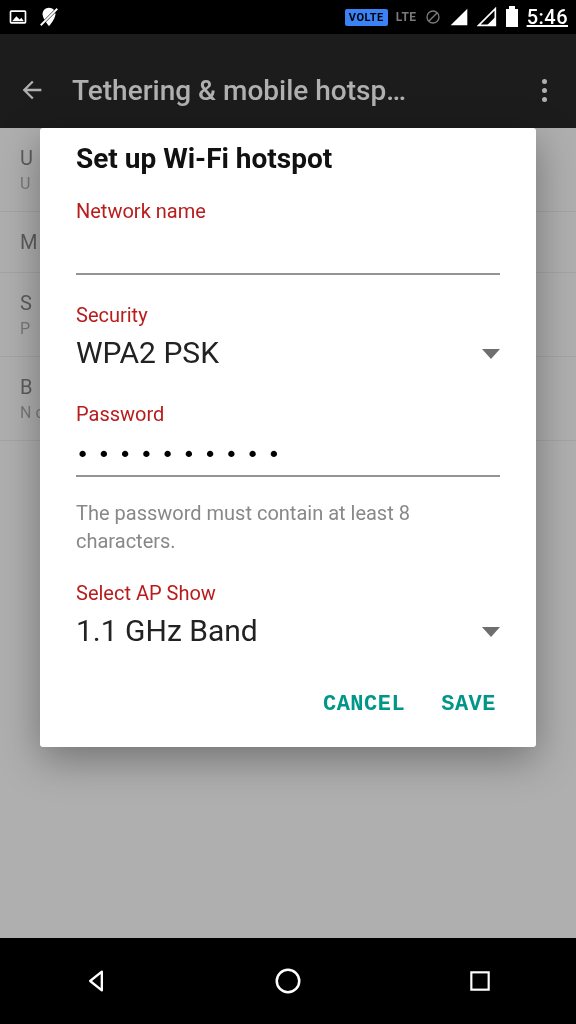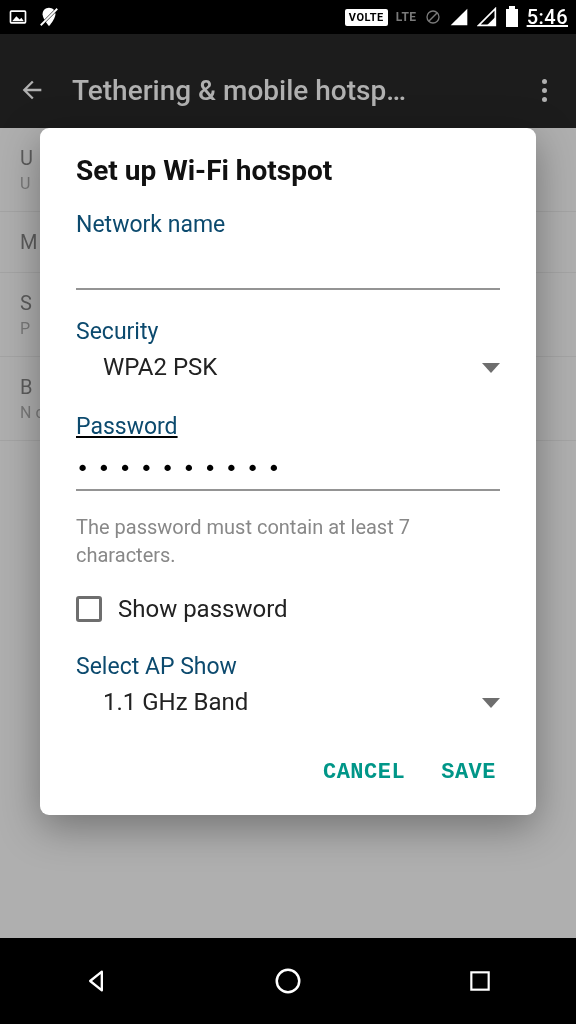--- a/index.html
+++ b/index.html
@@ -3,47 +3,47 @@
 <meta charset="utf-8">
 <style>
   * { box-sizing: border-box; margin: 0; padding: 0; }
   html, body { width: 576px; height: 1024px; overflow: hidden; font-family: Roboto, "Helvetica Neue", Arial, sans-serif; }
   body { background: #000; position: relative; }
 
   
   .status-bar { height: 34px; background: #000; color: #fff; display: flex; align-items: center; padding: 0 8px; font-size: 20px; }
   .status-left { display: flex; align-items: center; gap: 10px; }
   .status-right { margin-left: auto; display: flex; align-items: center; gap: 8px; }
-  .volte-badge { background: #ffffff; color: #000; font-weight: 700; font-size: 11px; padding: 2px 4px; border-radius: 2px; letter-spacing: 0.5px; }
+  .volte-badge { background: #3b82f6; color: #000; font-weight: 700; font-size: 11px; padding: 2px 4px; border-radius: 2px; letter-spacing: 0.5px; }
   .lte-label { color: #7a7a7a; font-size: 12px; font-weight: 700; letter-spacing: 0.5px; }
   .clock { font-weight: 500; font-size: 20px; letter-spacing: 0.5px; text-decoration: underline; }
 
   
   .app-bar { height: 112px; background: #1c1c1c; display: flex; align-items: center; padding: 0 12px; }
   .back-arrow { width: 40px; height: 40px; display: flex; align-items: center; justify-content: center; }
   .app-title { color: #b0b0b0; font-size: 28px; font-weight: 500; margin-left: 20px; flex: 1; white-space: nowrap; overflow: hidden; }
   .overflow { width: 40px; height: 40px; display: flex; flex-direction: column; align-items: center; justify-content: center; gap: 4px; }
   .overflow .dot { width: 5px; height: 5px; background: #b0b0b0; border-radius: 50%; }
 
   
   .bg-content { position: absolute; top: 128px; left: 0; right: 0; bottom: 86px; background: #f2f2f2; }
   .bg-item { border-bottom: 1px solid #d9d9d9; padding: 18px 20px; color: #3b3b3b; font-size: 20px; }
   .bg-item .sub { color: #7a7a7a; font-size: 16px; margin-top: 4px; }
   .scrim { position: absolute; top: 128px; left: 0; right: 0; bottom: 86px; background: rgba(120,120,120,0.55); }
 
   
-  .dialog { position: absolute; left: 40px; right: 40px; top: 128px; background: #fff; border-radius: 9px; box-shadow: 0 12px 40px rgba(0,0,0,0.35); padding: 26px 36px 20px 36px; }
+  .dialog { position: absolute; left: 40px; right: 40px; top: 128px; background: #fff; border-radius: 3px; box-shadow: 0 12px 40px rgba(0,0,0,0.35); padding: 14px 36px 20px 36px; }
   .dialog h1 { font-size: 28px; font-weight: 700; color: #111; margin-bottom: 24px; }
 
-  .field-label { color: #0c4a6e; font-size: 23px; margin-bottom: 6px; }
+  .field-label { color: #b91c1c; font-size: 20px; margin-bottom: 6px; }
   .field-input { width: 100%; border: none; border-bottom: 2px solid #949494; font-size: 22px; padding: 10px 0 8px 0; outline: none; background: transparent; }
   .field-block { margin-bottom: 28px; }
 
   .select-row { display: flex; align-items: center; border-bottom: 0px solid transparent; }
-  .select-value { font-size: 24px; color: #222; flex: 1; padding: 2px 0 4px 0; margin-left: 27px; }
+  .select-value { font-size: 30px; color: #222; flex: 1; padding: 2px 0 4px 0; }
   .caret { width: 0; height: 0; border-left: 9px solid transparent; border-right: 9px solid transparent; border-top: 10px solid #6e6e6e; }
 
   .password-input { letter-spacing: 8px; font-size: 22px; font-family: monospace; }
   .hint { color: #888; font-size: 20px; line-height: 1.4; margin-top: 8px; margin-bottom: 26px; }
 
   .checkbox-row { display: flex; align-items: center; gap: 16px; margin-bottom: 30px; }
   .checkbox { width: 26px; height: 26px; border: 3px solid #6e6e6e; border-radius: 3px; }
   .checkbox-label { font-size: 24px; color: #222; }
 
   .actions { display: flex; justify-content: flex-end; gap: 36px; padding: 12px 4px 10px 0; }
@@ -147,31 +147,27 @@
   </div>
 
   <div class="field-block">
     <div class="field-label">Security</div>
     <div class="select-row">
       <div class="select-value">WPA2 PSK</div>
       <div class="caret"></div>
     </div>
   </div>
 
-  <div class="field-block" style="margin-bottom:22px;text-decoration:underline;">
+  <div class="field-block" style="margin-bottom:22px;">
     <div class="field-label">Password</div>
     <input class="field-input password-input" type="text" value="••••••••••" style="">
   </div>
 
-  <div class="hint">The password must contain at least 7 characters.</div>
+  <div class="hint">The password must contain at least 8 characters.</div>
 
-  <div class="checkbox-row">
-    <div class="checkbox"></div>
-    <div class="checkbox-label">Show password</div>
-  </div>
 
   <div class="field-block">
     <div class="field-label">Select AP Show</div>
     <div class="select-row">
       <div class="select-value">1.1 GHz Band</div>
       <div class="caret"></div>
     </div>
   </div>
 
   <div class="actions">

